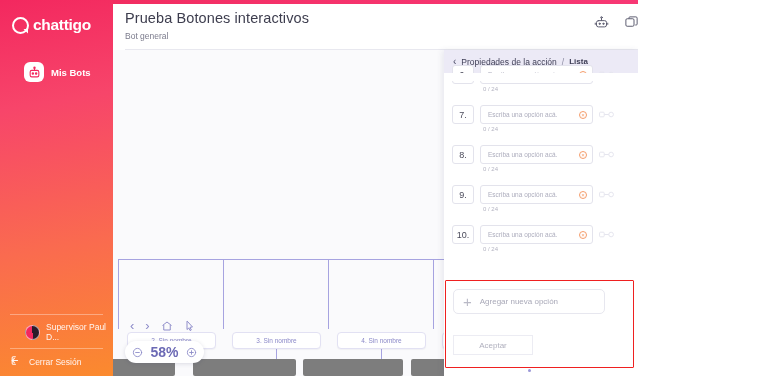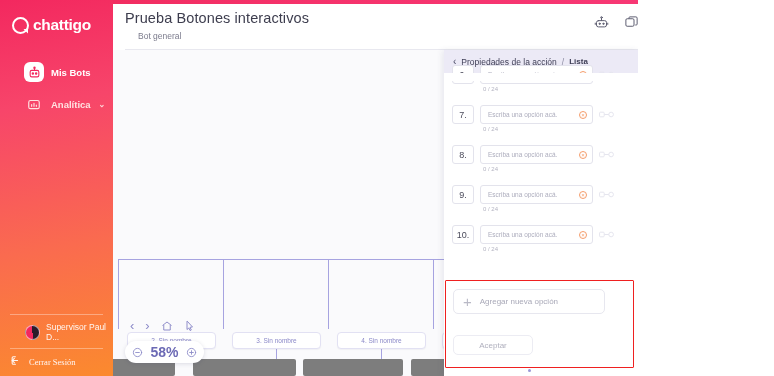--- a/index.html
+++ b/index.html
@@ -59,31 +59,31 @@
     cursor: pointer;
     margin-left: 15px;
   }
   .avatar {
     width: 15px; height: 15px; border-radius: 50%; flex: 0 0 auto;
     background: conic-gradient(#2b1b2a 0 50%, #f3285f 50% 100%);
     border: 1px solid rgba(255,255,255,.6);
   }
   .user-name { font-size: 8.5px; color: #fff6f2; font-weight: 400; }
   .logout-row {
-    display: flex; align-items: center; gap: 6px; padding: 5px 0 7px 10px; cursor: pointer; font-family: Liberation Serif, serif;
+    display: flex; align-items: center; gap: 6px; padding: 5px 0 7px 10px; cursor: pointer;
   }
   .logout-row .lbl { font-size: 8.5px; color: #fff6f2; }
 
   
   .header {
     position: absolute; top: 4px; left: 113px; width: 661px; height: 46px;
     background: #fff;
   }
   .hdr-title { position: absolute; left: 12px; top: 6px; font-size: 14.5px; font-weight: 400; color: #3d3d4e; letter-spacing: .1px; }
-  .hdr-sub { position: absolute; left: 25px; top: 27px; font-size: 8.5px; color: #7b7b8c; }
+  .hdr-sub { position: absolute; left: 12px; top: 27px; font-size: 8.5px; color: #7b7b8c; }
   .hdr-rule { position: absolute; left: 12px; right: 10px; bottom: 0; height: 1px; background: #e8e8ef; }
   .hdr-actions { position: absolute; right: 10px; top: 9px; display: flex; align-items: center; gap: 12px; }
   .hdr-ico { width: 18px; height: 18px; display: flex; align-items: center; justify-content: center; cursor: pointer; color: #5f5f72; }
   .publish-btn {
     background: linear-gradient(90deg,#f2175f 0%,#fb2b78 100%);
     color: #fff; border: none; border-radius: 11px;
     font-size: 7px; font-weight: 700; letter-spacing: .4px;
     padding: 6px 12px; cursor: pointer; font-family: inherit;
   }
 
@@ -203,21 +203,21 @@
   }
   .add-opt {
     position: absolute; left: 9px; top: 216px; width: 152px; height: 25px;
     border: 1px solid #e7e7ef; border-radius: 5px; background: #fff;
     display: flex; align-items: center; gap: 8px; padding-left: 9px; cursor: pointer;
   }
   .add-opt .plus { font-size: 15px; color: #b9b9c6; line-height: 1; font-weight: 300; }
   .add-opt .lbl { font-size: 8px; color: #a9a9b8; }
   .accept-btn {
     position: absolute; left: 9px; top: 262px; width: 80px; height: 20px;
-    border: 1px solid #ececf3; border-radius: 5px; background: #fff;
+    border: 1px solid #ececf3; border-radius: 0; background: #fff;
     font-family: inherit; font-size: 8px; color: #b0b0be; cursor: pointer;
   }
   .panel-scroll-dot {
     position: absolute; left: 84px; bottom: 4px; width: 3px; height: 3px;
     background: #9b98d8; border-radius: 50%;
   }
   .top-fade {
     position: absolute; left: 0; top: 0; width: 194px; height: 8px;
     background: #fff; z-index: 3;
   }
@@ -242,30 +242,20 @@
             <rect x="4" y="8" width="16" height="12" rx="3"></rect>
               <path d="M12 8V4"></path>
               <circle cx="12" cy="3" r="1.2" fill="#f3285f"></circle>
             <circle cx="9" cy="14" r="1.3" fill="#f3285f"></circle>
               <circle cx="15" cy="14" r="1.3" fill="#f3285f"></circle>
           </svg>
         </span>
         <span>Mis Bots</span>
       </div>
 
-      <div class="nav-item">
-        <span class="nav-ico">
-          <svg width="14" height="14" viewBox="0 0 24 24" fill="none" stroke="#ffe2e2" stroke-width="2" stroke-linecap="round">
-            <rect x="3" y="6" width="18" height="14" rx="3"></rect>
-              <path d="M8 16v-3M12 16v-5M16 16v-2"></path>
-          </svg>
-        </span>
-        <span>Analítica</span>
-        <span class="chev">⌄</span>
-      </div>
 
     </nav>
 
     <div class="sb-bottom">
       <div class="sb-div"></div>
       <div class="user-row">
         <span class="avatar"></span>
         <span class="user-name">Supervisor Paul D...</span>
       </div>
       <div class="sb-div"></div>

